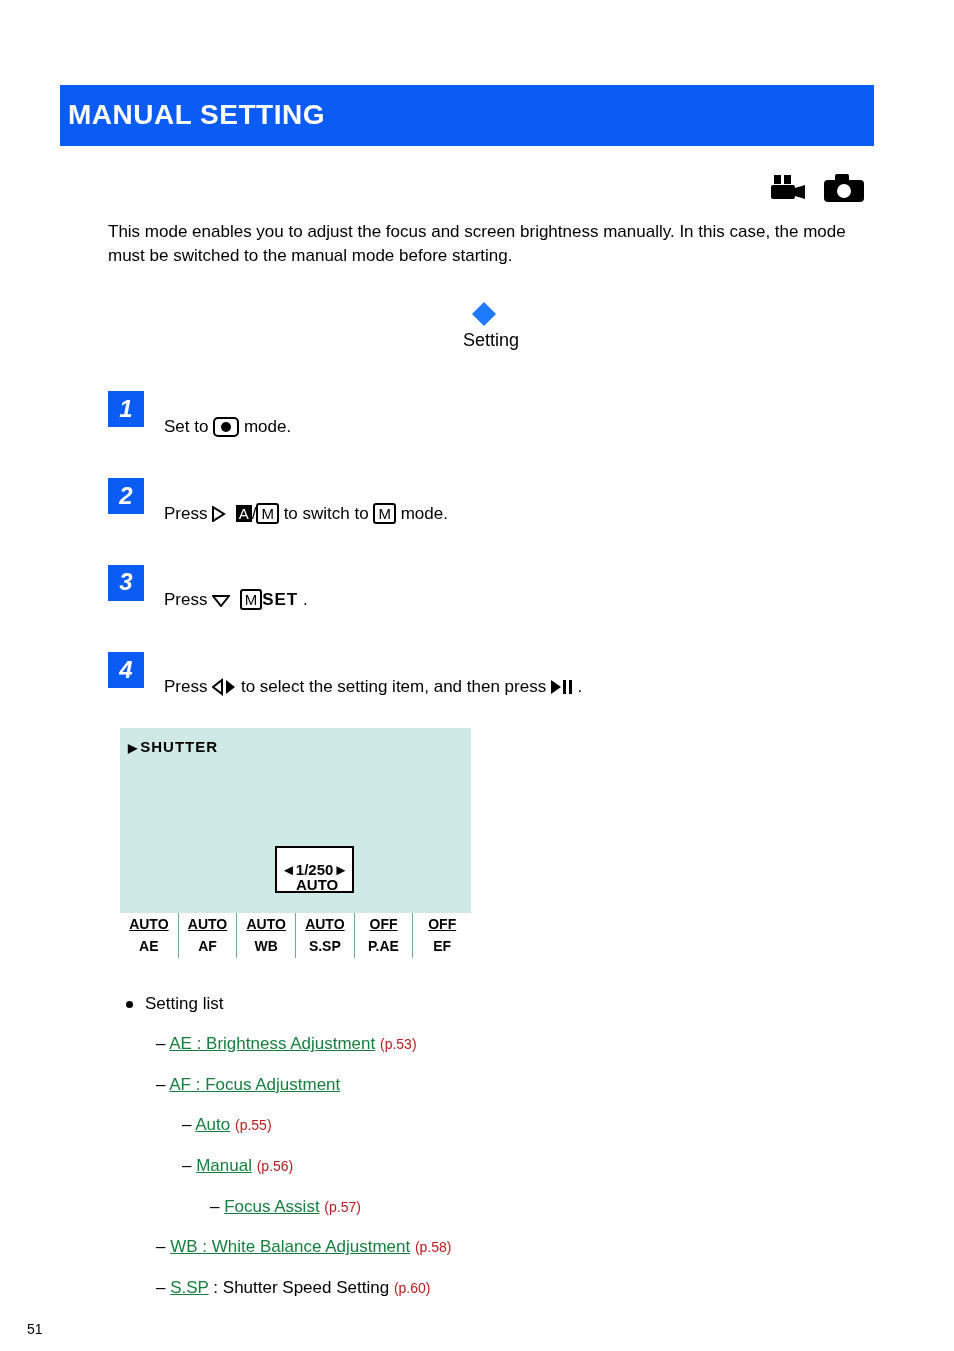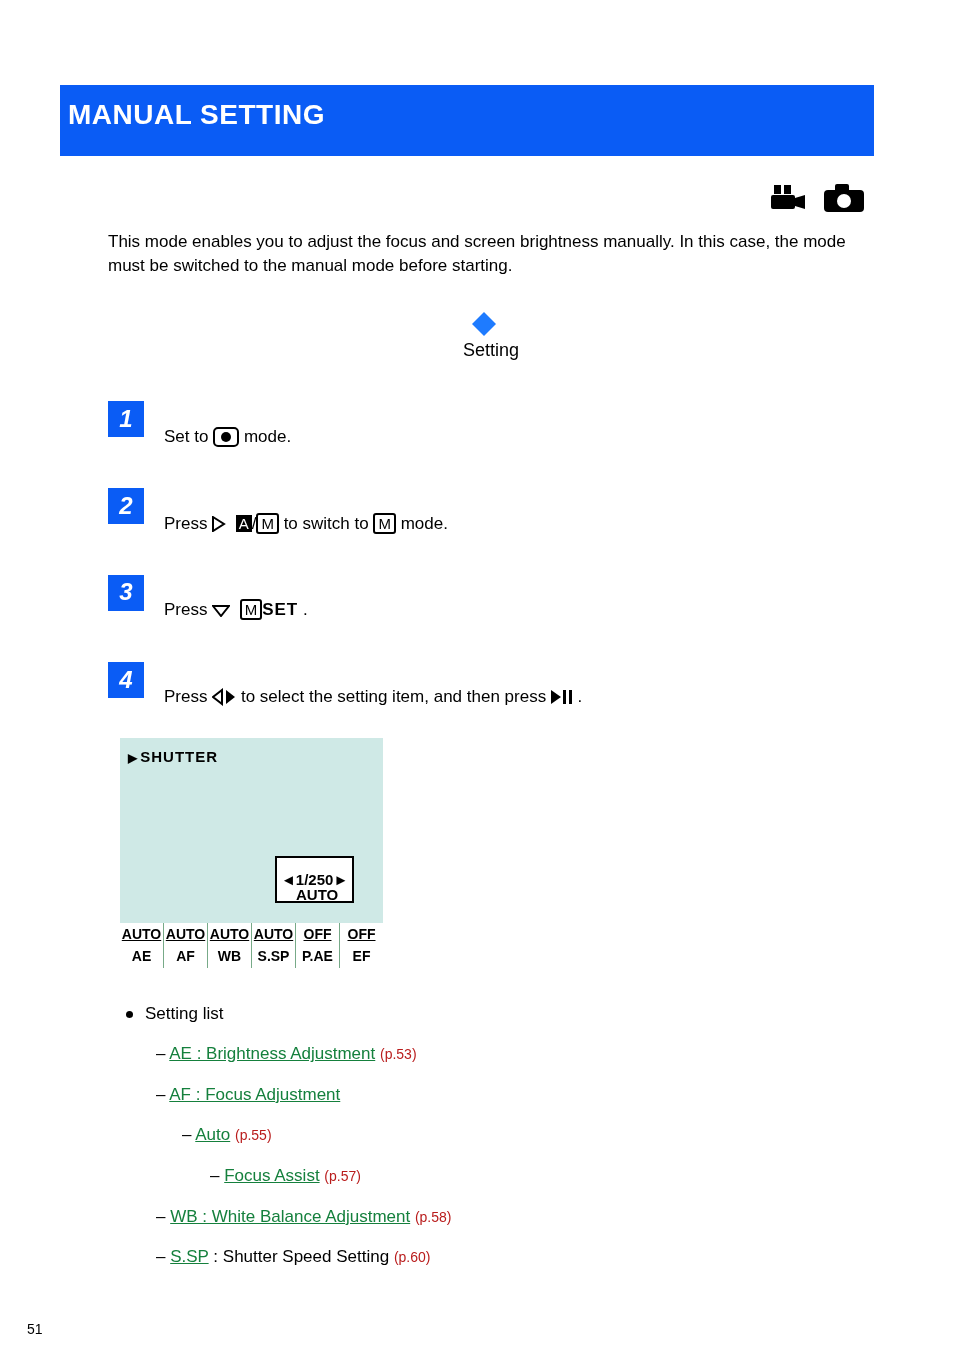--- a/index.html
+++ b/index.html
@@ -13,21 +13,21 @@
     line-height: 1.45;
   }
   .page {
     padding: 85px 80px 60px 60px;
   }
   .header-bar {
     background: #0a5cf5;
     color: #ffffff;
     font-weight: bold;
     font-size: 28px;
-    padding: 10px 8px 20px 8px;
+    padding: 10px 8px 10px 8px;
     letter-spacing: 0.5px;
     margin-bottom: 28px;
   }
   .icon-row {
     text-align: right;
     margin-bottom: 18px;
     padding-right: 10px;
   }
   .vid-icon, .cam-icon {
     display: inline-block;
@@ -74,21 +74,21 @@
   .step-text { flex: 1; margin-top: 36px; }
   .inline-icon { display:inline-block; vertical-align:middle; }
   .inline-icon svg { display:block; }
   .a-black { background:#000; color:#fff; padding:0 3px; font-size:15px; }
   .m-outline { border:2px solid #000; padding:0 3px; font-size:15px; border-radius:3px; }
   .mset { font-weight:bold; letter-spacing:1px; }
   
   .lcd {
     margin-left: 60px;
     margin-top: 6px;
-    width: 263px;
+    width: 351px;
     background: #cfe9e6;
     position: relative;
     font-family: Arial, sans-serif;
   }
   .lcd-top {
     padding: 8px 8px 110px 8px;
     font-weight: bold;
     font-size: 15px;
     letter-spacing:1px;
   }
@@ -318,20 +318,23 @@
     <div class="dash">
       <span class="link">AE : Brightness Adjustment</span>
       <span class="page-num">(p.53)</span>
     </div>
     <div class="dash">
       <span class="link">AF : Focus Adjustment</span>
     </div>
     <div style="margin-left:56px;">
       – <span class="link">Auto</span> <span class="page-num">(p.55)</span>
     </div>
+    <div style="margin-left:56px;">
+      – <span class="link">Manual</span> <span class="page-num">(p.56)</span>
+    </div>
     <div style="margin-left:84px;">
       – <span class="link">Focus Assist</span> <span class="page-num">(p.57)</span>
     </div>
     <div class="dash">
       <span class="link">WB : White Balance Adjustment</span>
       <span class="page-num">(p.58)</span>
     </div>
     <div class="dash">
       <span class="link">S.SP</span><span> : Shutter Speed Setting</span>
       <span class="page-num">(p.60)</span>

